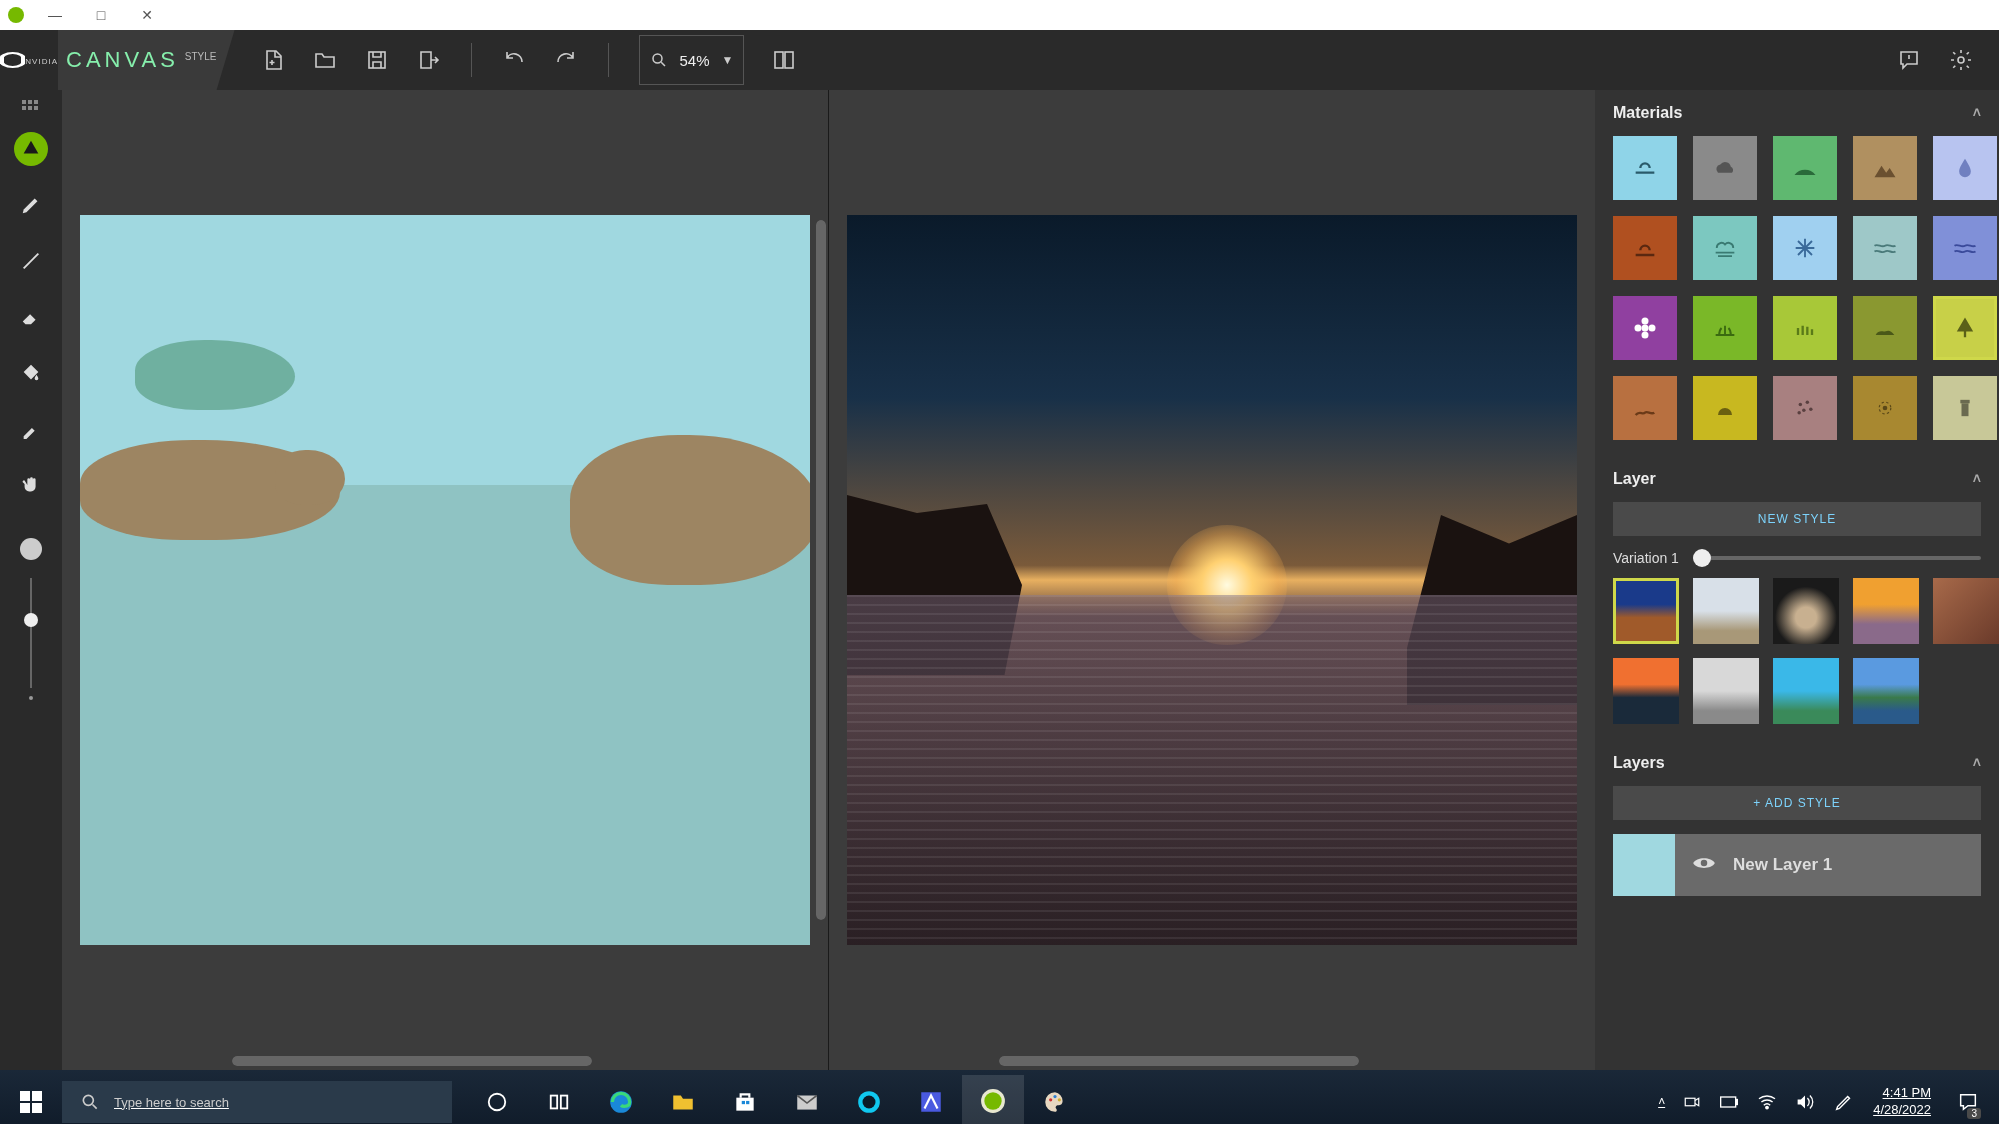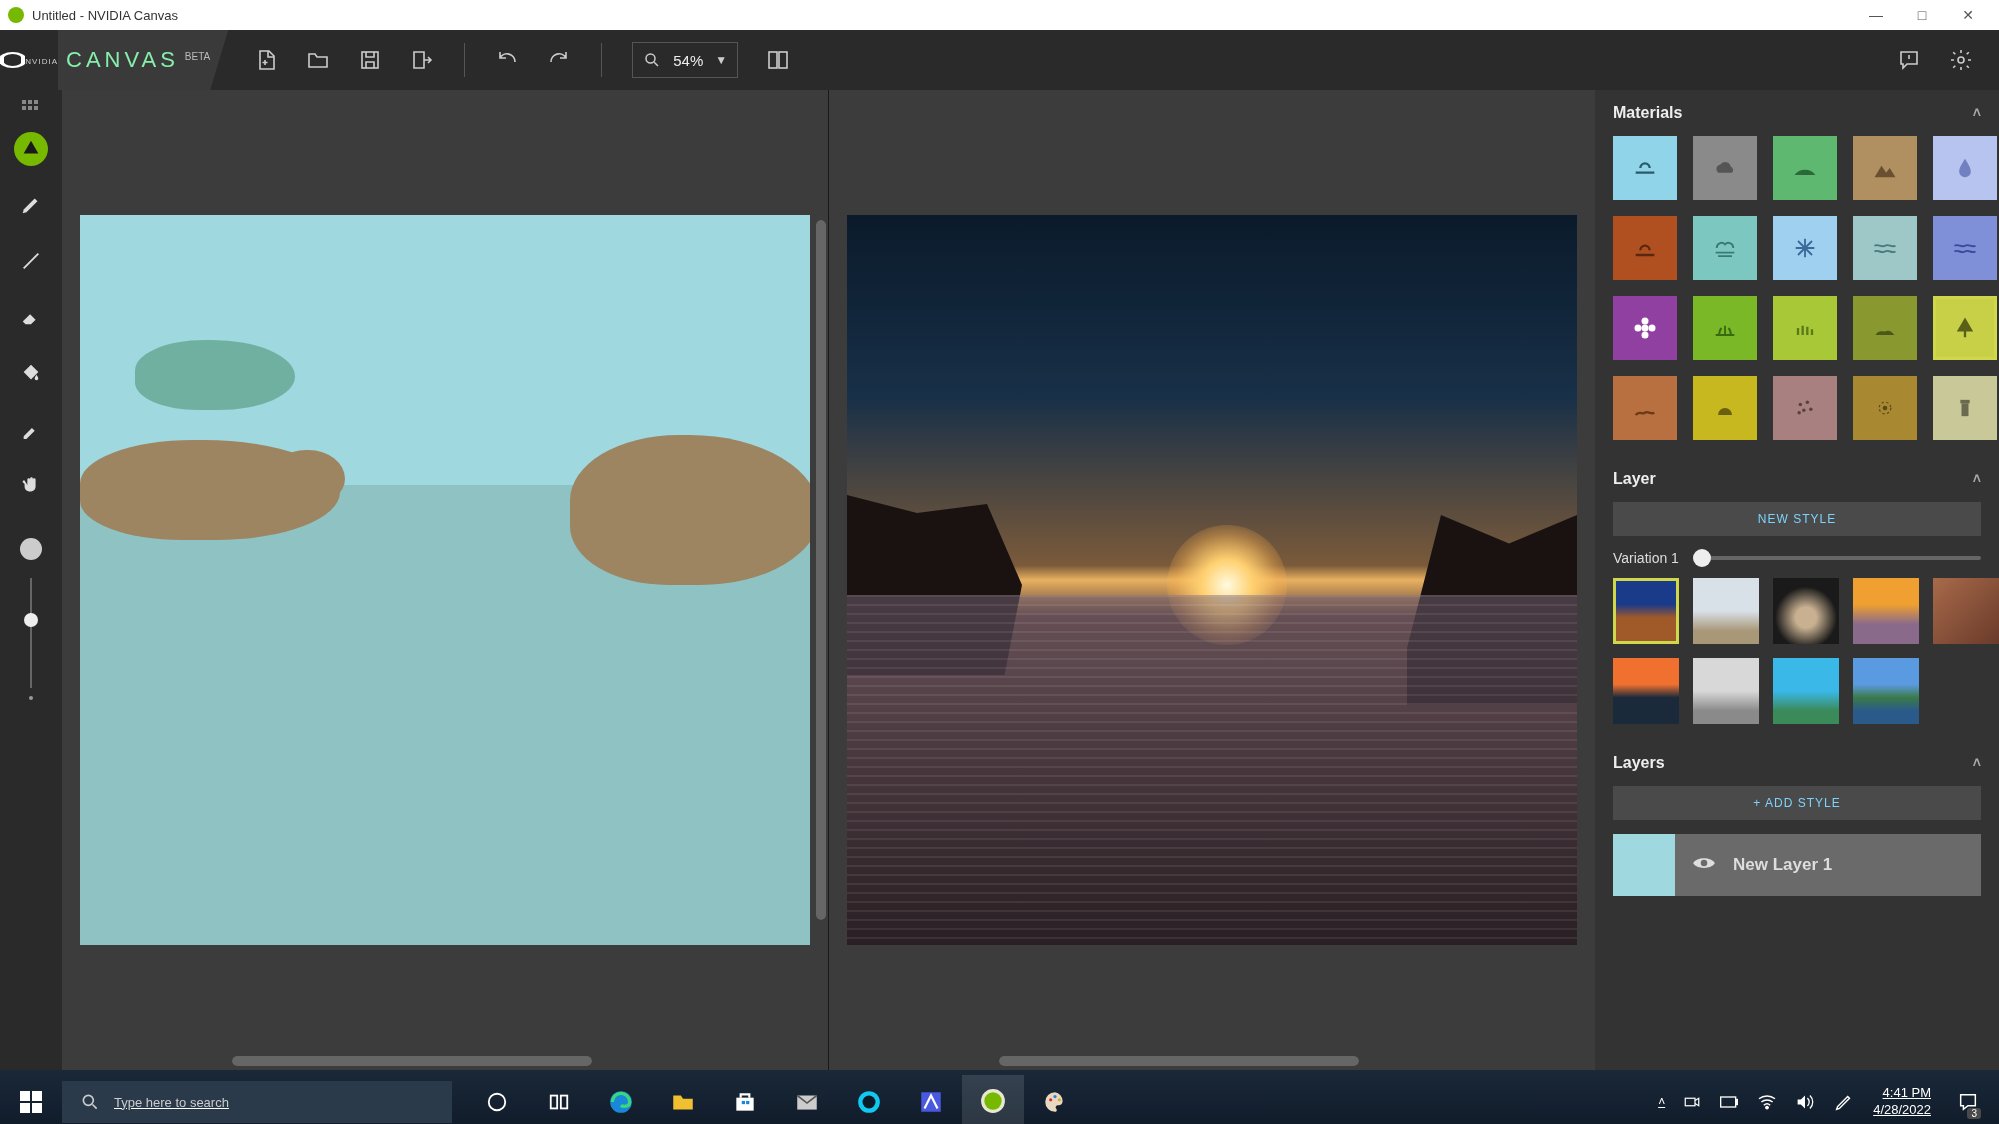--- a/index.html
+++ b/index.html
@@ -19,21 +19,21 @@
 .brand .label { font-size:8px; color:#ccc; letter-spacing:1px; margin-top:2px;}
 .brand-title { height:60px; padding:0 18px 0 8px; display:flex; align-items:center; background:#3a3a3a; clip-path:polygon(0 0,100% 0,calc(100% - 18px) 100%,0 100%); }
 .brand-title .big { color:#86efac; font-size:22px; letter-spacing:4px; font-weight:300; }
 .brand-title .beta { color:#bbb; font-size:10px; margin-left:6px; margin-bottom:8px; }
 
 .tb-group { display:flex; align-items:center; gap:28px; padding:0 26px; }
 .tb-sep { width:1px; height:34px; background:#555; margin:0 4px; }
 .tb-icon { width:24px; height:24px; display:flex; align-items:center; justify-content:center; color:#ccc; cursor:pointer; }
 .tb-icon svg { width:24px; height:24px; fill:none; stroke:#ccc; stroke-width:1.6; }
 
-.zoom-box { display:flex; align-items:center; border:1px solid #555; height:36px; padding:0 10px; gap:12px; }
+.zoom-box { display:flex; align-items:center; border:1px solid #555; height:50px; padding:0 10px; gap:12px; }
 .zoom-box svg{width:18px;height:18px;stroke:#ccc;fill:none;stroke-width:2;}
 .zoom-box .pct { color:#eee; font-size:15px; }
 .zoom-box .caret { color:#ccc; font-size:12px; }
 
 .toolbar-top .spacer { flex:1; }
 
 .workspace { flex:1; display:flex; min-height:0; }
 
 .left-tools { width:62px; background:#2a2a2a; display:flex; flex-direction:column; align-items:center; padding-top:10px; gap:22px; }
 .left-tools .grip { width:18px; height:10px; display:grid; grid-template-columns:repeat(3,4px); grid-template-rows:repeat(2,4px); gap:2px;}
@@ -97,36 +97,35 @@
 .taskbar .sys{ margin-left:auto; display:flex; align-items:center; gap:18px; padding:0 12px;}
 .taskbar .clock{ text-align:right; line-height:1.3; font-size:13px;}
 .taskbar .notif{ width:38px;height:54px;display:flex;align-items:center;justify-content:center;position:relative;}
 .taskbar .notif .badge{position:absolute;bottom:10px;right:6px;background:#4a4a4a;color:#fff;font-size:10px;padding:0 4px;border-radius:3px;}
 </style>
 </head>
 <body>
 
 <div class="titlebar">
   <div class="app-icon"></div>
-  <div class="title-text">Untitled - NVIDIA Canvas</div>
   <div class="win-btn">—</div>
   <div class="win-btn">□</div>
   <div class="win-btn">✕</div>
 </div>
 
 <div class="app">
 
   <div class="toolbar-top">
     <div class="brand">
       <div class="eye"></div>
       <div class="label">NVIDIA</div>
     </div>
     <div class="brand-title">
       <span class="big">CANVAS</span>
-      <span class="beta">BETA</span>
+      <span class="beta">STYLE</span>
     </div>
 
     <div class="tb-group">
       <div class="tb-icon">
           <svg viewBox="0 0 24 24">
             <path d="M6 3h9l5 5v13H6z"></path>
             <path d="M14 3v6h6M11 12v5M8.5 14.5h5"></path>
           </svg>
         </div>
       <div class="tb-icon">

